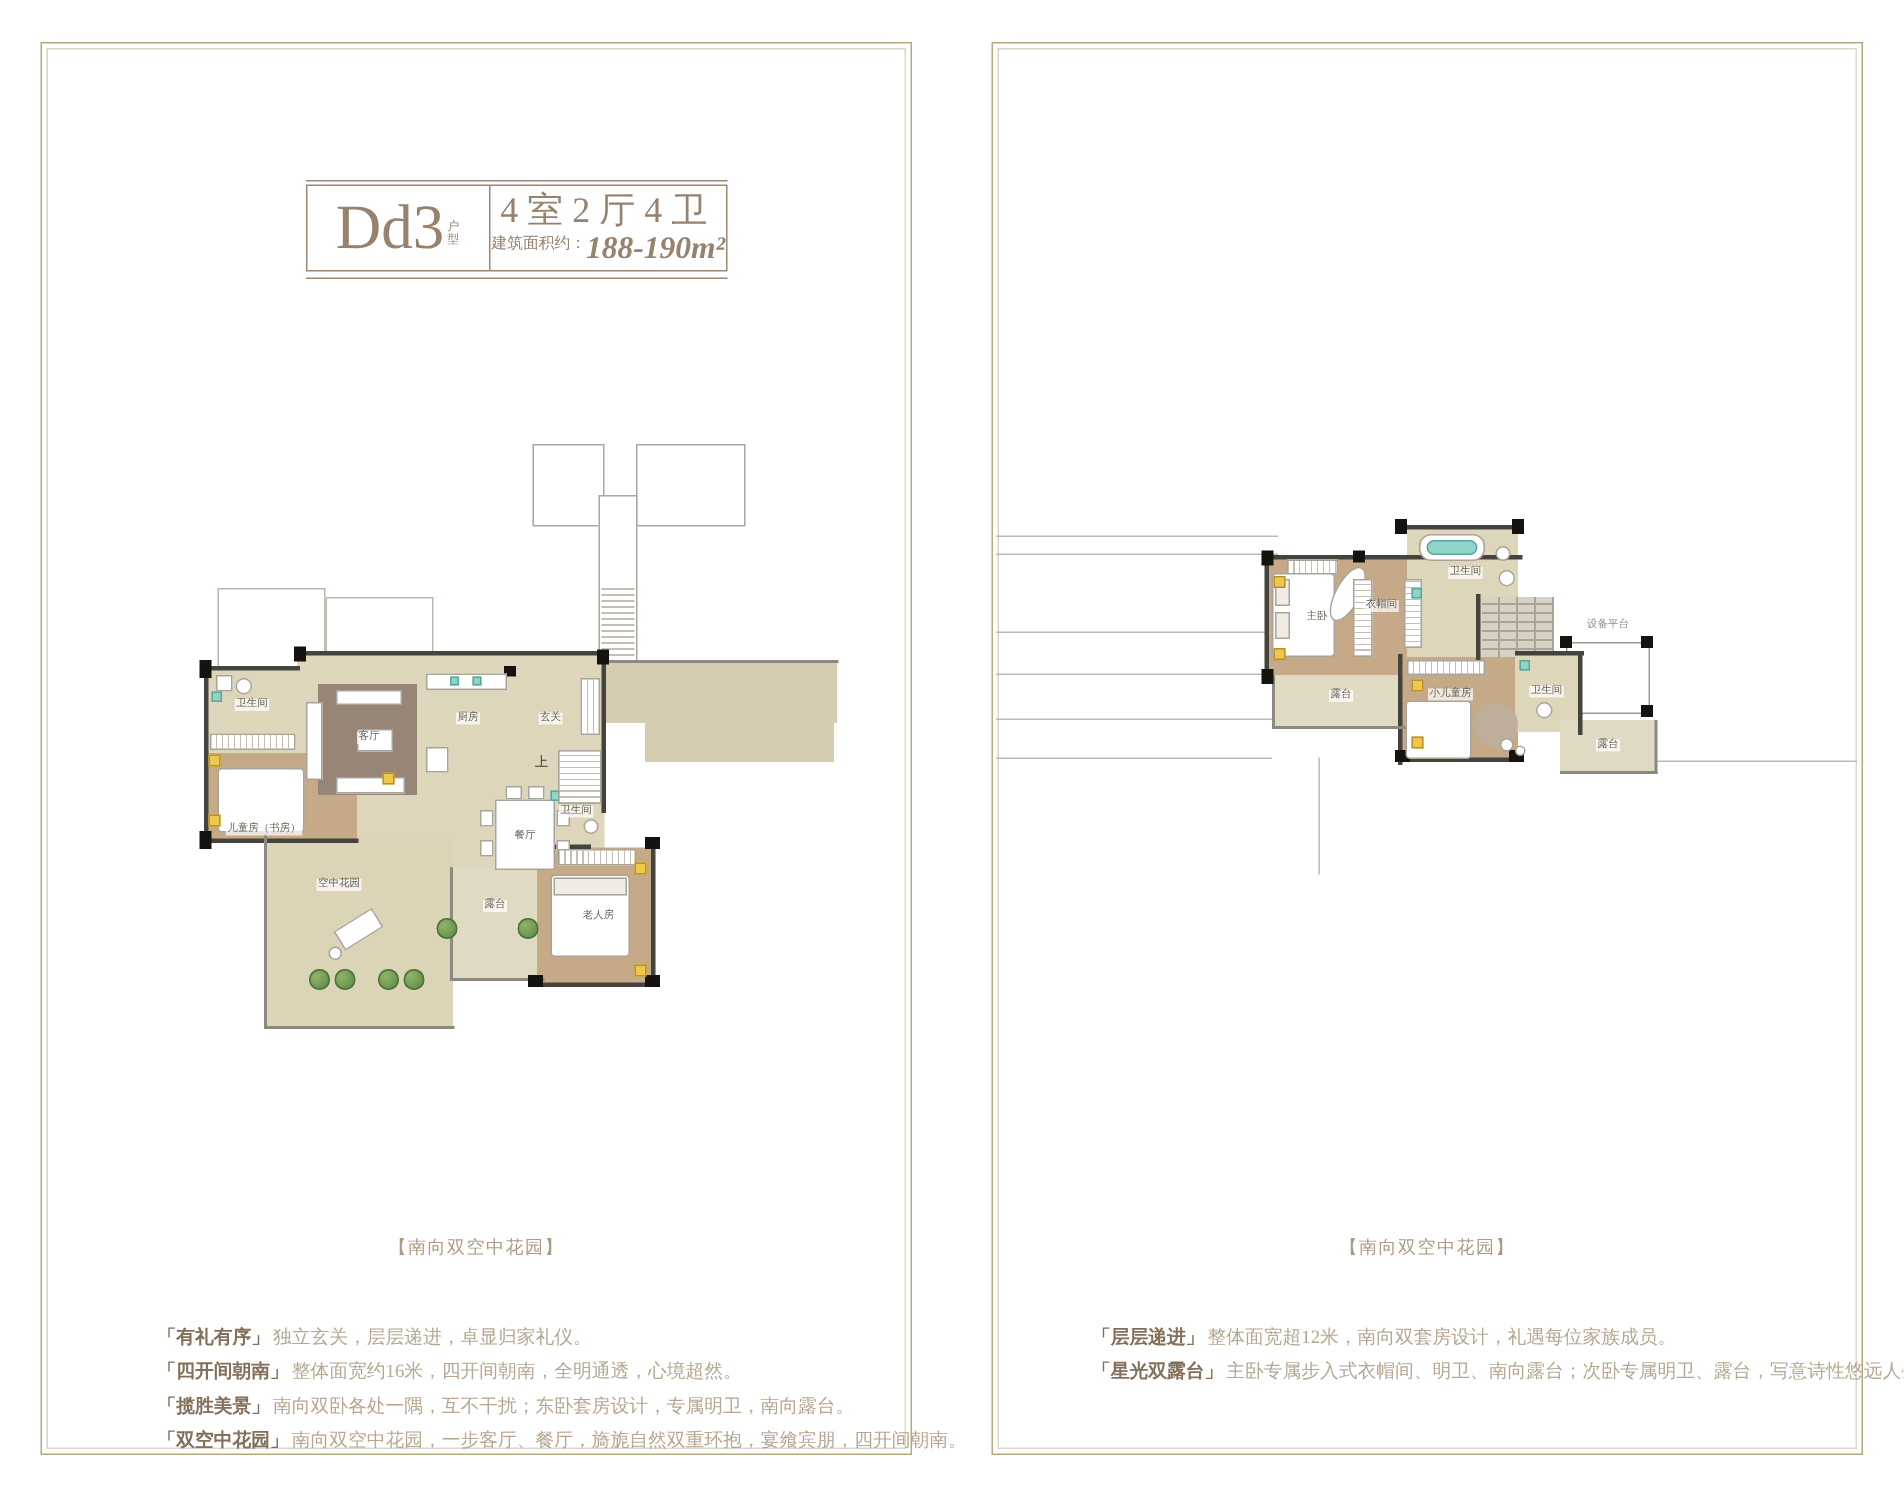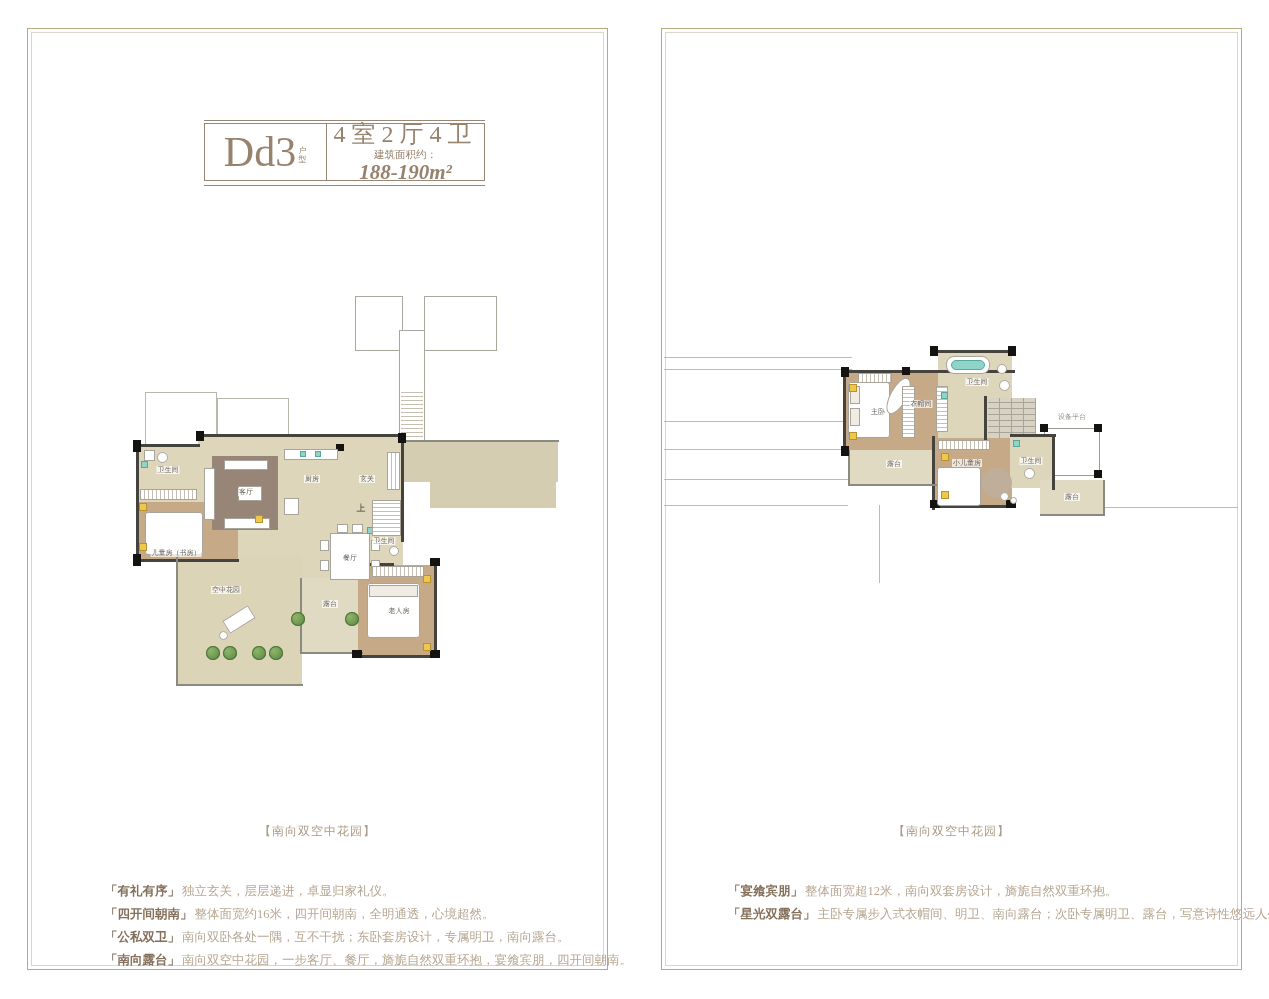--- a/index.html
+++ b/index.html
@@ -10,21 +10,21 @@
   .f2{position:absolute;inset:4px;border:1px solid #dad6c9;}
   
   .hdr{position:absolute;left:177px;top:92px;width:281px;height:60px;
        border-top:1px solid #9a8674;border-bottom:1px solid #9a8674;padding:2px 0;box-sizing:content-box;}
   .hdr-in{height:56px;border:1px solid #9a8674;display:flex;}
   .hcell1{width:121px;border-right:1px solid #9a8674;display:flex;align-items:center;justify-content:center;}
   .code{font-family:"Liberation Serif","DejaVu Serif",serif;font-size:42px;color:#97826d;line-height:1;}
   .codetag{display:inline-block;width:9px;font-size:8px;line-height:1.1;color:#97826d;word-break:break-all;margin:8px 0 0 2px;}
   .hcell2{flex:1;display:flex;flex-direction:column;align-items:center;justify-content:center;}
   .hlayout{font-family:"Liberation Serif","DejaVu Serif",serif;font-size:24px;letter-spacing:6px;color:#97826d;line-height:1.1;}
-  .harea{display:flex;align-items:center;margin-top:1px;flex-direction:column;}
+  .harea{display:flex;align-items:flex-start;margin-top:1px;}
   .harea .al{font-size:10.5px;color:#97826d;}
   .harea .av{font-family:"Liberation Serif","DejaVu Serif",serif;font-style:italic;font-weight:bold;font-size:21px;color:#97826d;line-height:1;}
   
   .cap{position:absolute;top:795px;width:581px;text-align:center;font-size:12px;letter-spacing:1px;color:#ab9a84;}
   .feats{position:absolute;top:852px;font-family:Liberation Serif, serif;}
   .feat{font-size:12.5px;line-height:23px;color:#b7a691;white-space:nowrap;}
   .feat b{color:#84705a;font-weight:bold;margin-right:2px;}
   
   .plan{position:absolute;inset:0;}
   .r{position:absolute;box-sizing:border-box;}
@@ -79,33 +79,33 @@
           </div>
         </div>
       </div>
     </div>
 
     <div class="cap">【南向双空中花园】</div>
 
     <div class="feats" style="left:78px;">
       <div class="feat"><b>「有礼有序」</b><span>独立玄关，层层递进，卓显归家礼仪。</span></div>
       <div class="feat"><b>「四开间朝南」</b><span>整体面宽约16米，四开间朝南，全明通透，心境超然。</span></div>
-      <div class="feat"><b>「公私双卫」</b><span>南向双卧各处一隅，互不干扰；东卧套房设计，专属明卫，南向露台。</span></div>
-      <div class="feat"><b>「南向露台」</b><span>南向双空中花园，一步客厅、餐厅，旖旎自然双重环抱，宴飨宾朋，四开间朝南。</span></div>
+      <div class="feat"><b>「揽胜美景」</b><span>南向双卧各处一隅，互不干扰；东卧套房设计，专属明卫，南向露台。</span></div>
+      <div class="feat"><b>「双空中花园」</b><span>南向双空中花园，一步客厅、餐厅，旖旎自然双重环抱，宴飨宾朋，四开间朝南。</span></div>
     </div>
   </div>
 
   <div class="panel" style="left:661px;">
     <div class="f1"></div>
     <div class="f2"></div>
 
     <div class="cap">【南向双空中花园】</div>
 
     <div class="feats" style="left:67px;">
-      <div class="feat"><b>「宴飨宾朋」</b><span>整体面宽超12米，南向双套房设计，旖旎自然双重环抱。</span></div>
+      <div class="feat"><b>「层层递进」</b><span>整体面宽超12米，南向双套房设计，礼遇每位家族成员。</span></div>
       <div class="feat"><b>「星光双露台」</b><span>主卧专属步入式衣帽间、明卫、南向露台；次卧专属明卫、露台，写意诗性悠远人生。</span></div>
     </div>
   </div>
 
   <div class="plan">
 
     <div class="o" style="left:355px;top:296px;width:48px;height:55px;"></div>
     <div class="o" style="left:424px;top:296px;width:73px;height:55px;"></div>
     <div class="o" style="left:399px;top:330px;width:26px;height:128px;"></div>
     <div class="r hatchh" style="left:401px;top:392px;width:22px;height:64px;"></div>

